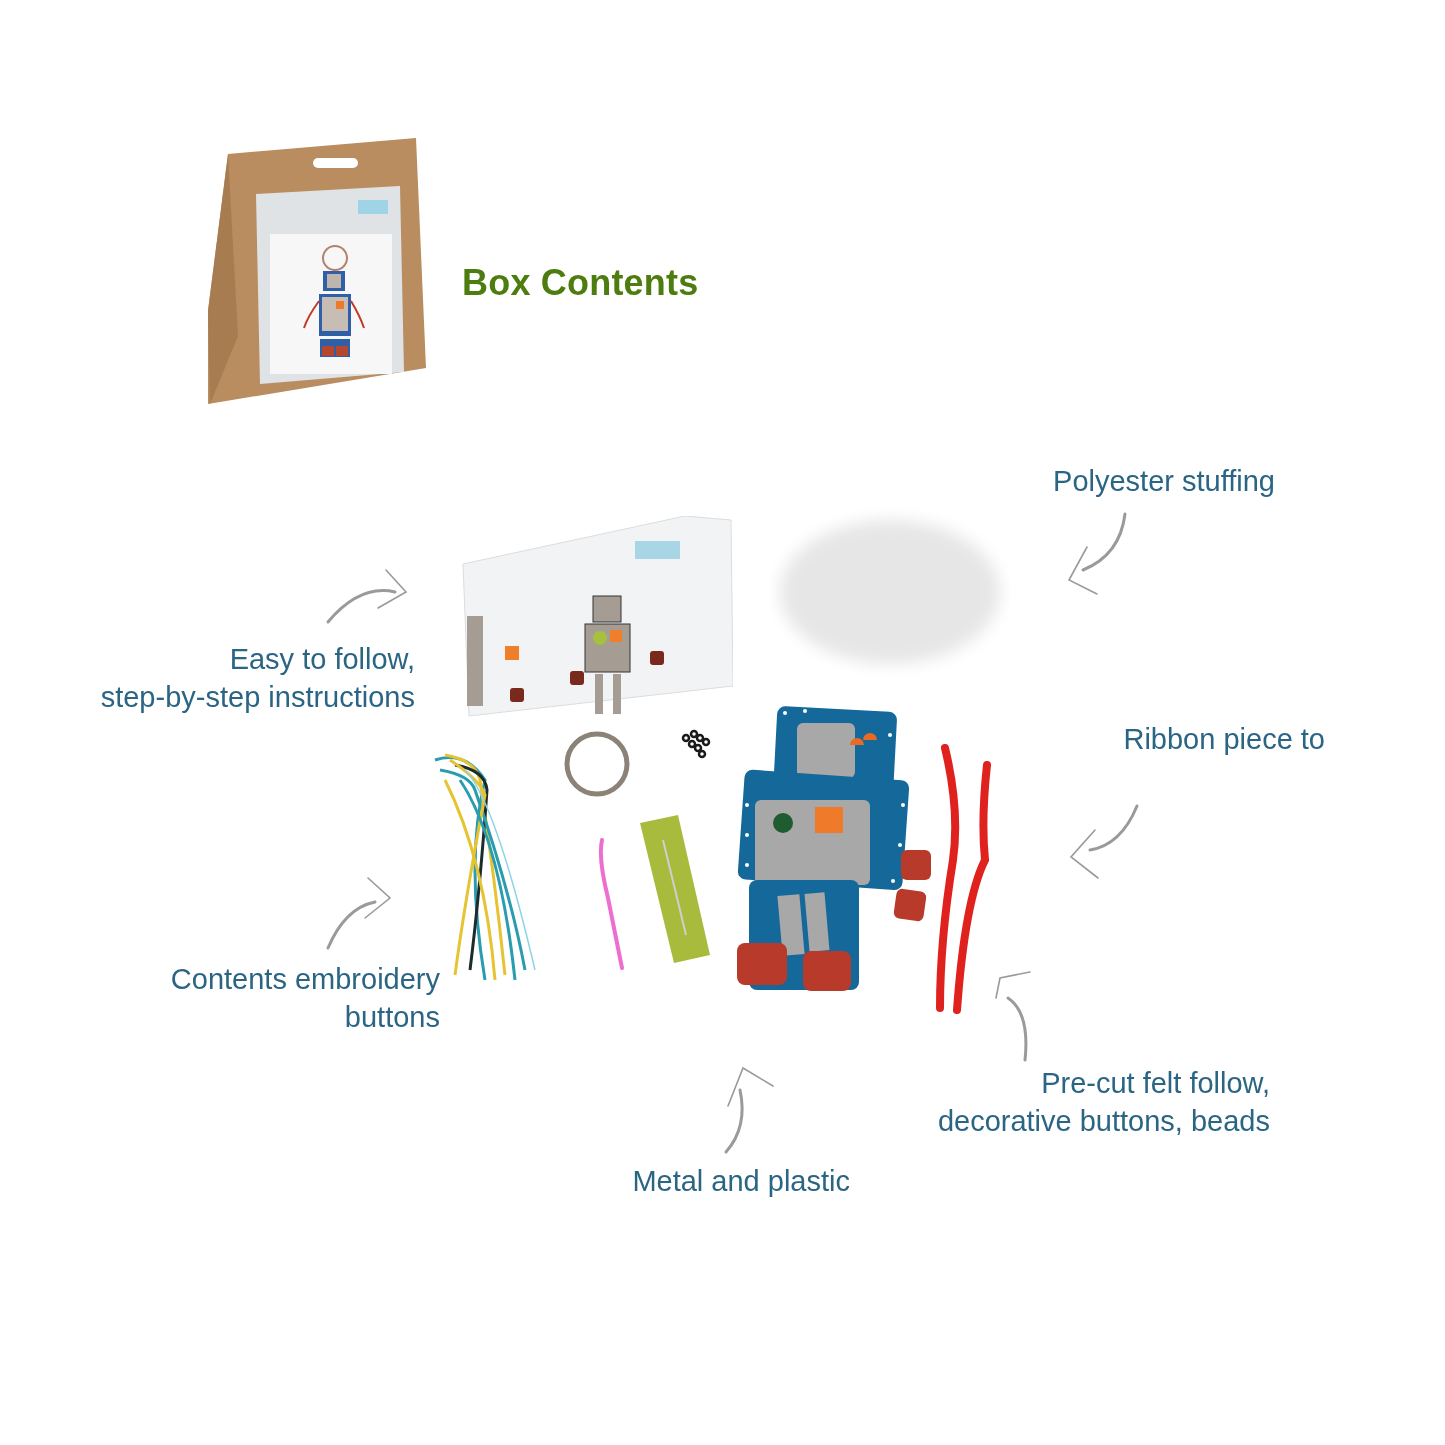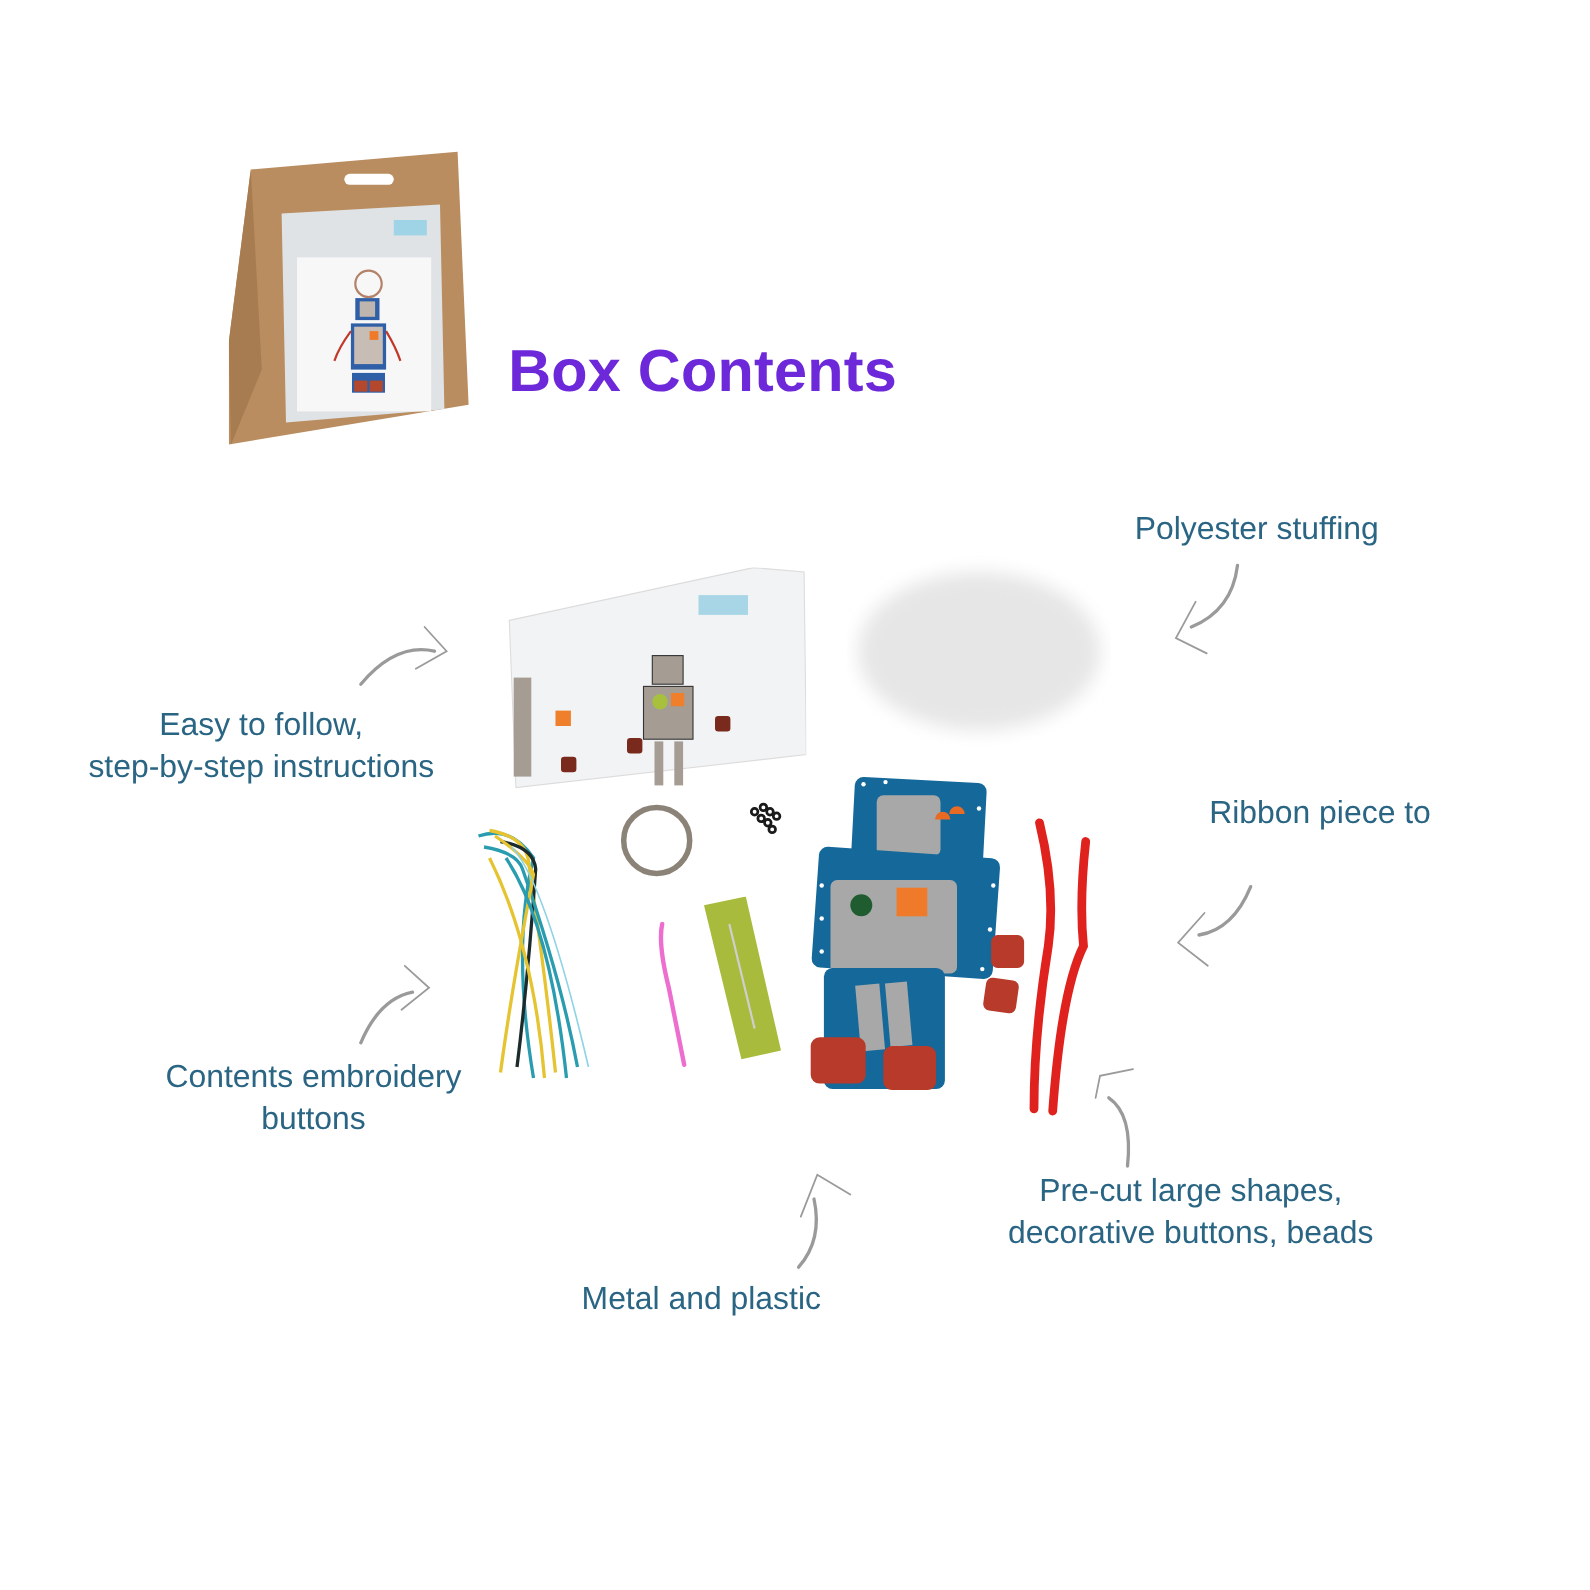--- a/index.html
+++ b/index.html
@@ -1,20 +1,20 @@
 <!DOCTYPE html>
 <html><head>
 <meta charset="utf-8">
 <style>
   html, body { margin:0; padding:0; background:#ffffff; }
   body { width:1445px; height:1445px; position:relative; overflow:hidden;
          font-family:"Liberation Sans", sans-serif; }
   .abs { position:absolute; }
-  .title { left:462px; top:262px; font-size:54px; font-weight:bold; color:#6d28d9; letter-spacing:0.2px; white-space:nowrap;margin-top:44px; }
-  .label { font-size:29px; color:#2b6584; line-height:38px; text-align:center; white-space:nowrap; font-weight:normal; }
+  .title { left:462px; top:262px; font-size:36px; font-weight:bold; color:#4d7c0f; letter-spacing:0.2px; white-space:nowrap; }
+  .label { font-size:29px; color:#2b6584; line-height:38px; text-align:right; white-space:nowrap; font-weight:normal; }
   .arrow { position:absolute; overflow:visible; }
   .arrow path { fill:none; stroke:#9a9a9a; stroke-linecap:round; }
 
   
   .pkg { left:208px; top:136px; width:222px; height:270px; }
   
   .sheet { left:455px; top:516px; width:278px; height:202px; }
   .stuffing { left:770px; top:500px; width:240px; height:180px; }
 </style>
 </head>
@@ -173,18 +173,18 @@
   <div>Polyester stuffing</div>
 </div>
 <div class="abs label" style="left:1075px;top:720px;width:250px">
   <div>Ribbon piece to</div>
 </div>
 <div class="abs label" style="left:130px;top:960px;width:310px">
   <div>Contents embroidery</div>
   <div>buttons</div>
 </div>
 <div class="abs label" style="left:895px;top:1064px;width:375px">
-  <div>Pre-cut large shapes,</div>
+  <div>Pre-cut felt follow,</div>
   <div>decorative buttons, beads</div>
 </div>
 <div class="abs label" style="left:425px;top:1162px;width:425px">
   <div>Metal and plastic</div>
 </div>
 
 </body></html>

